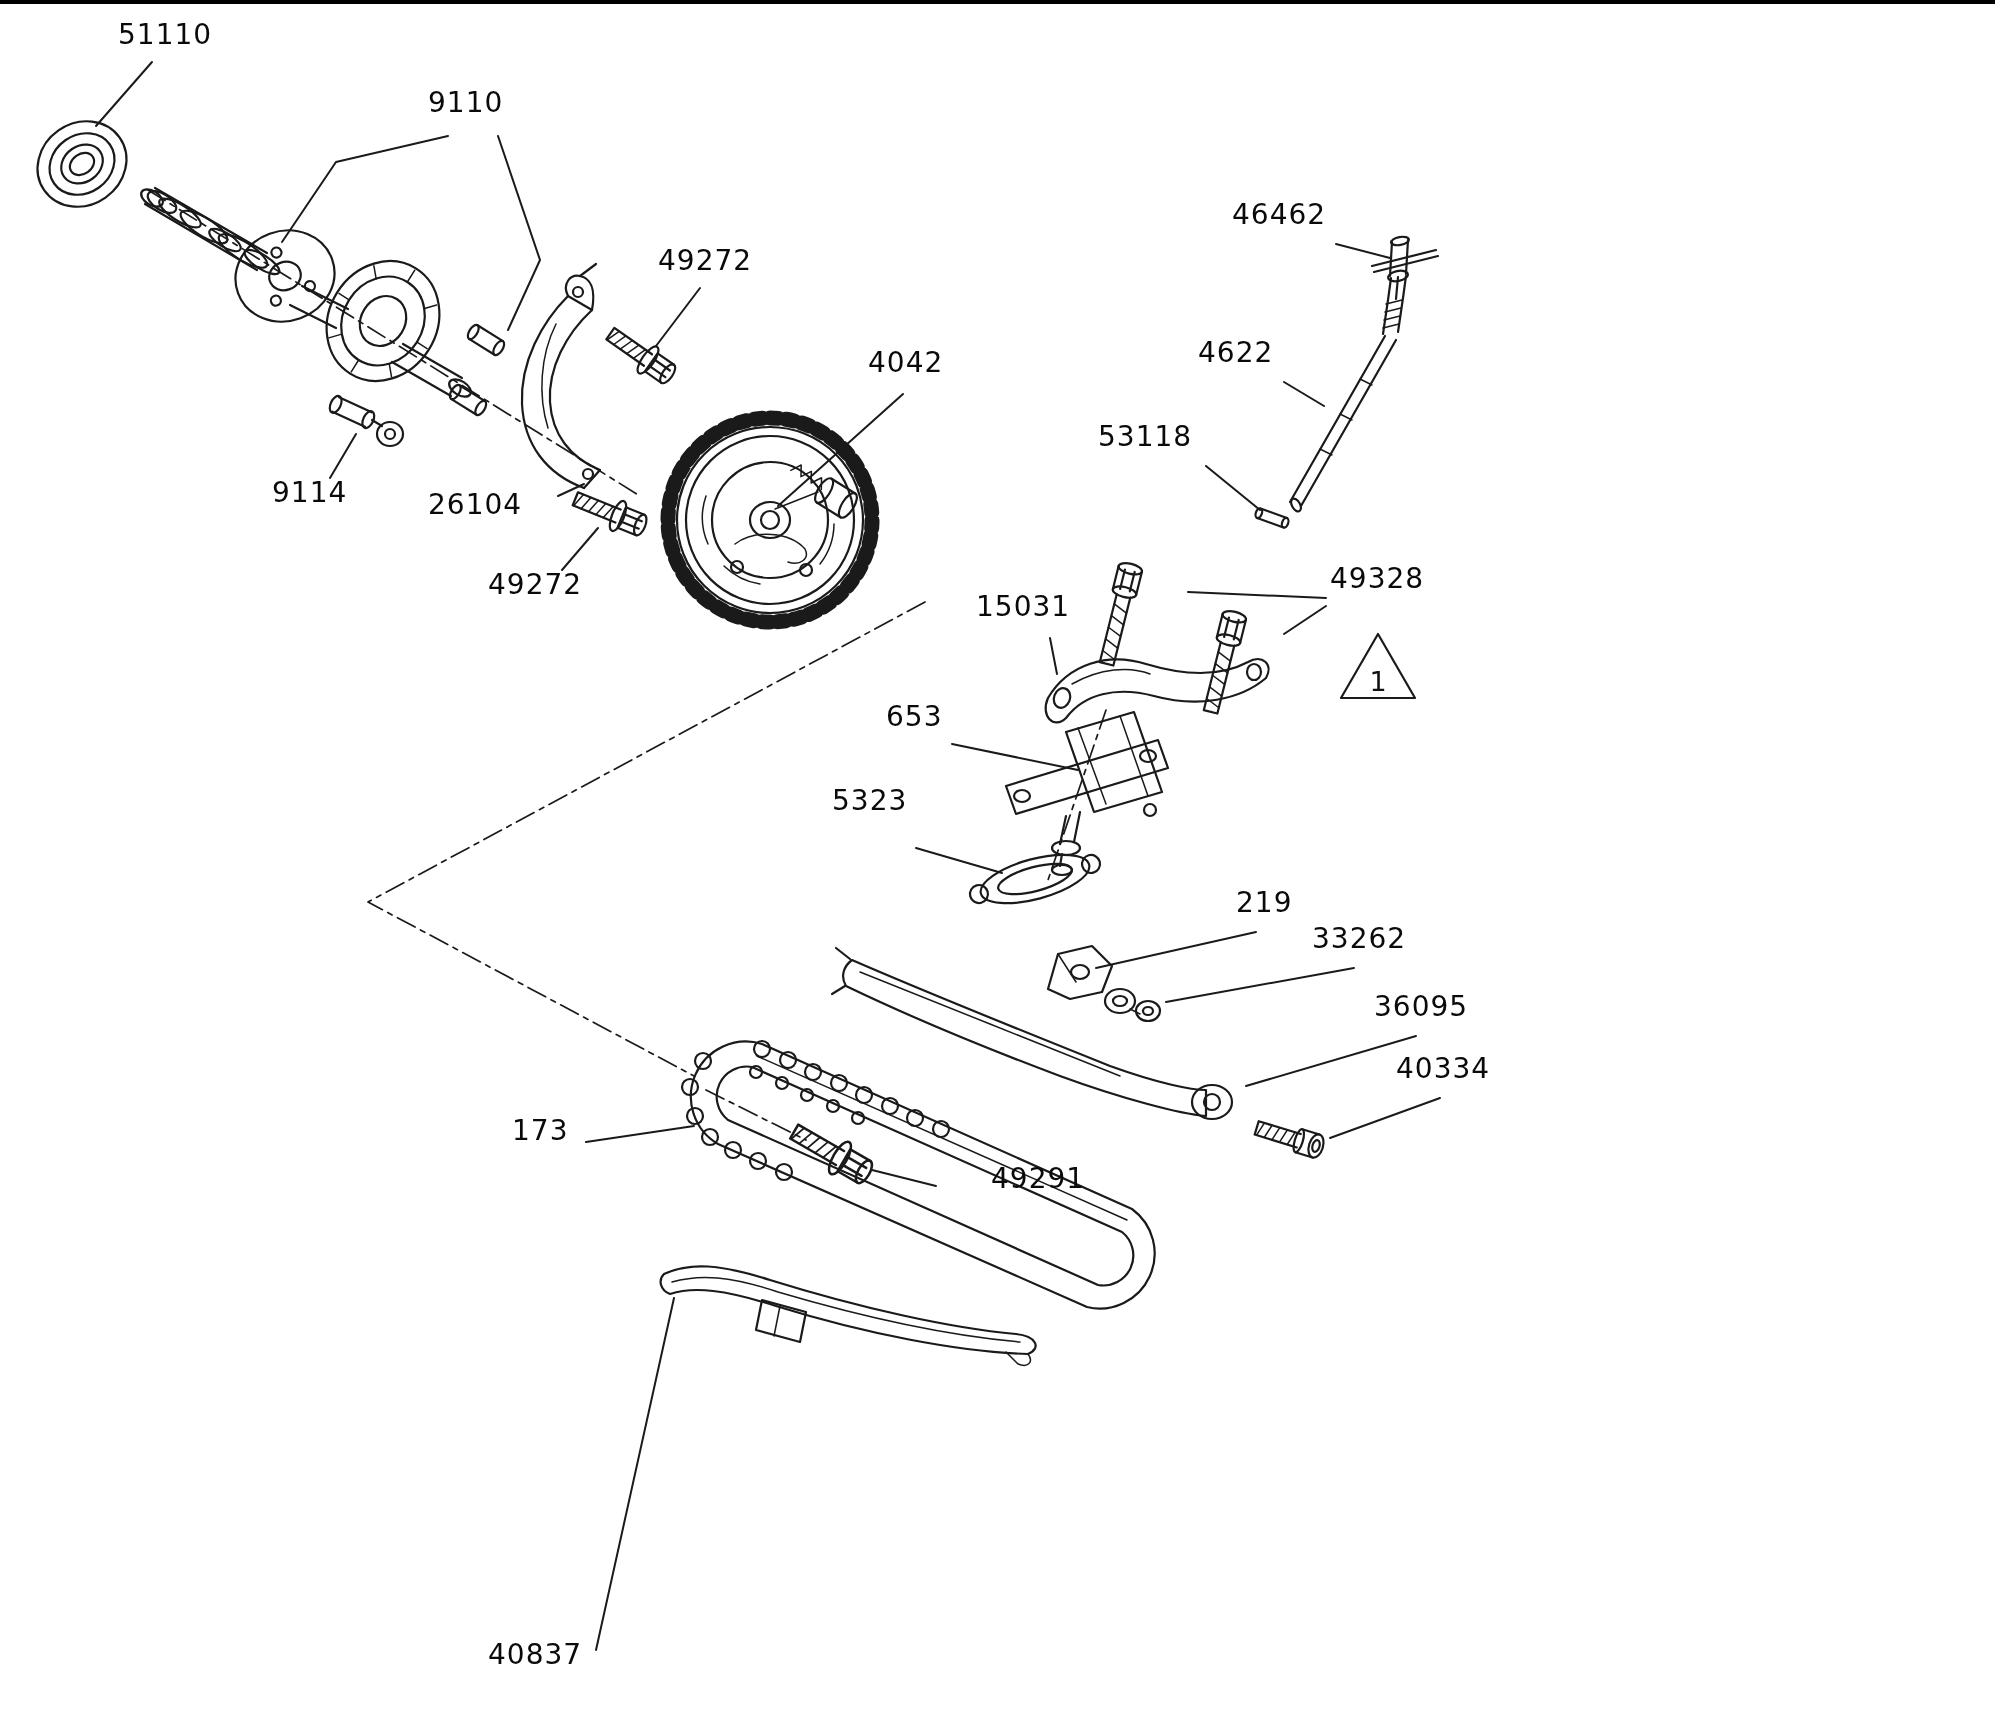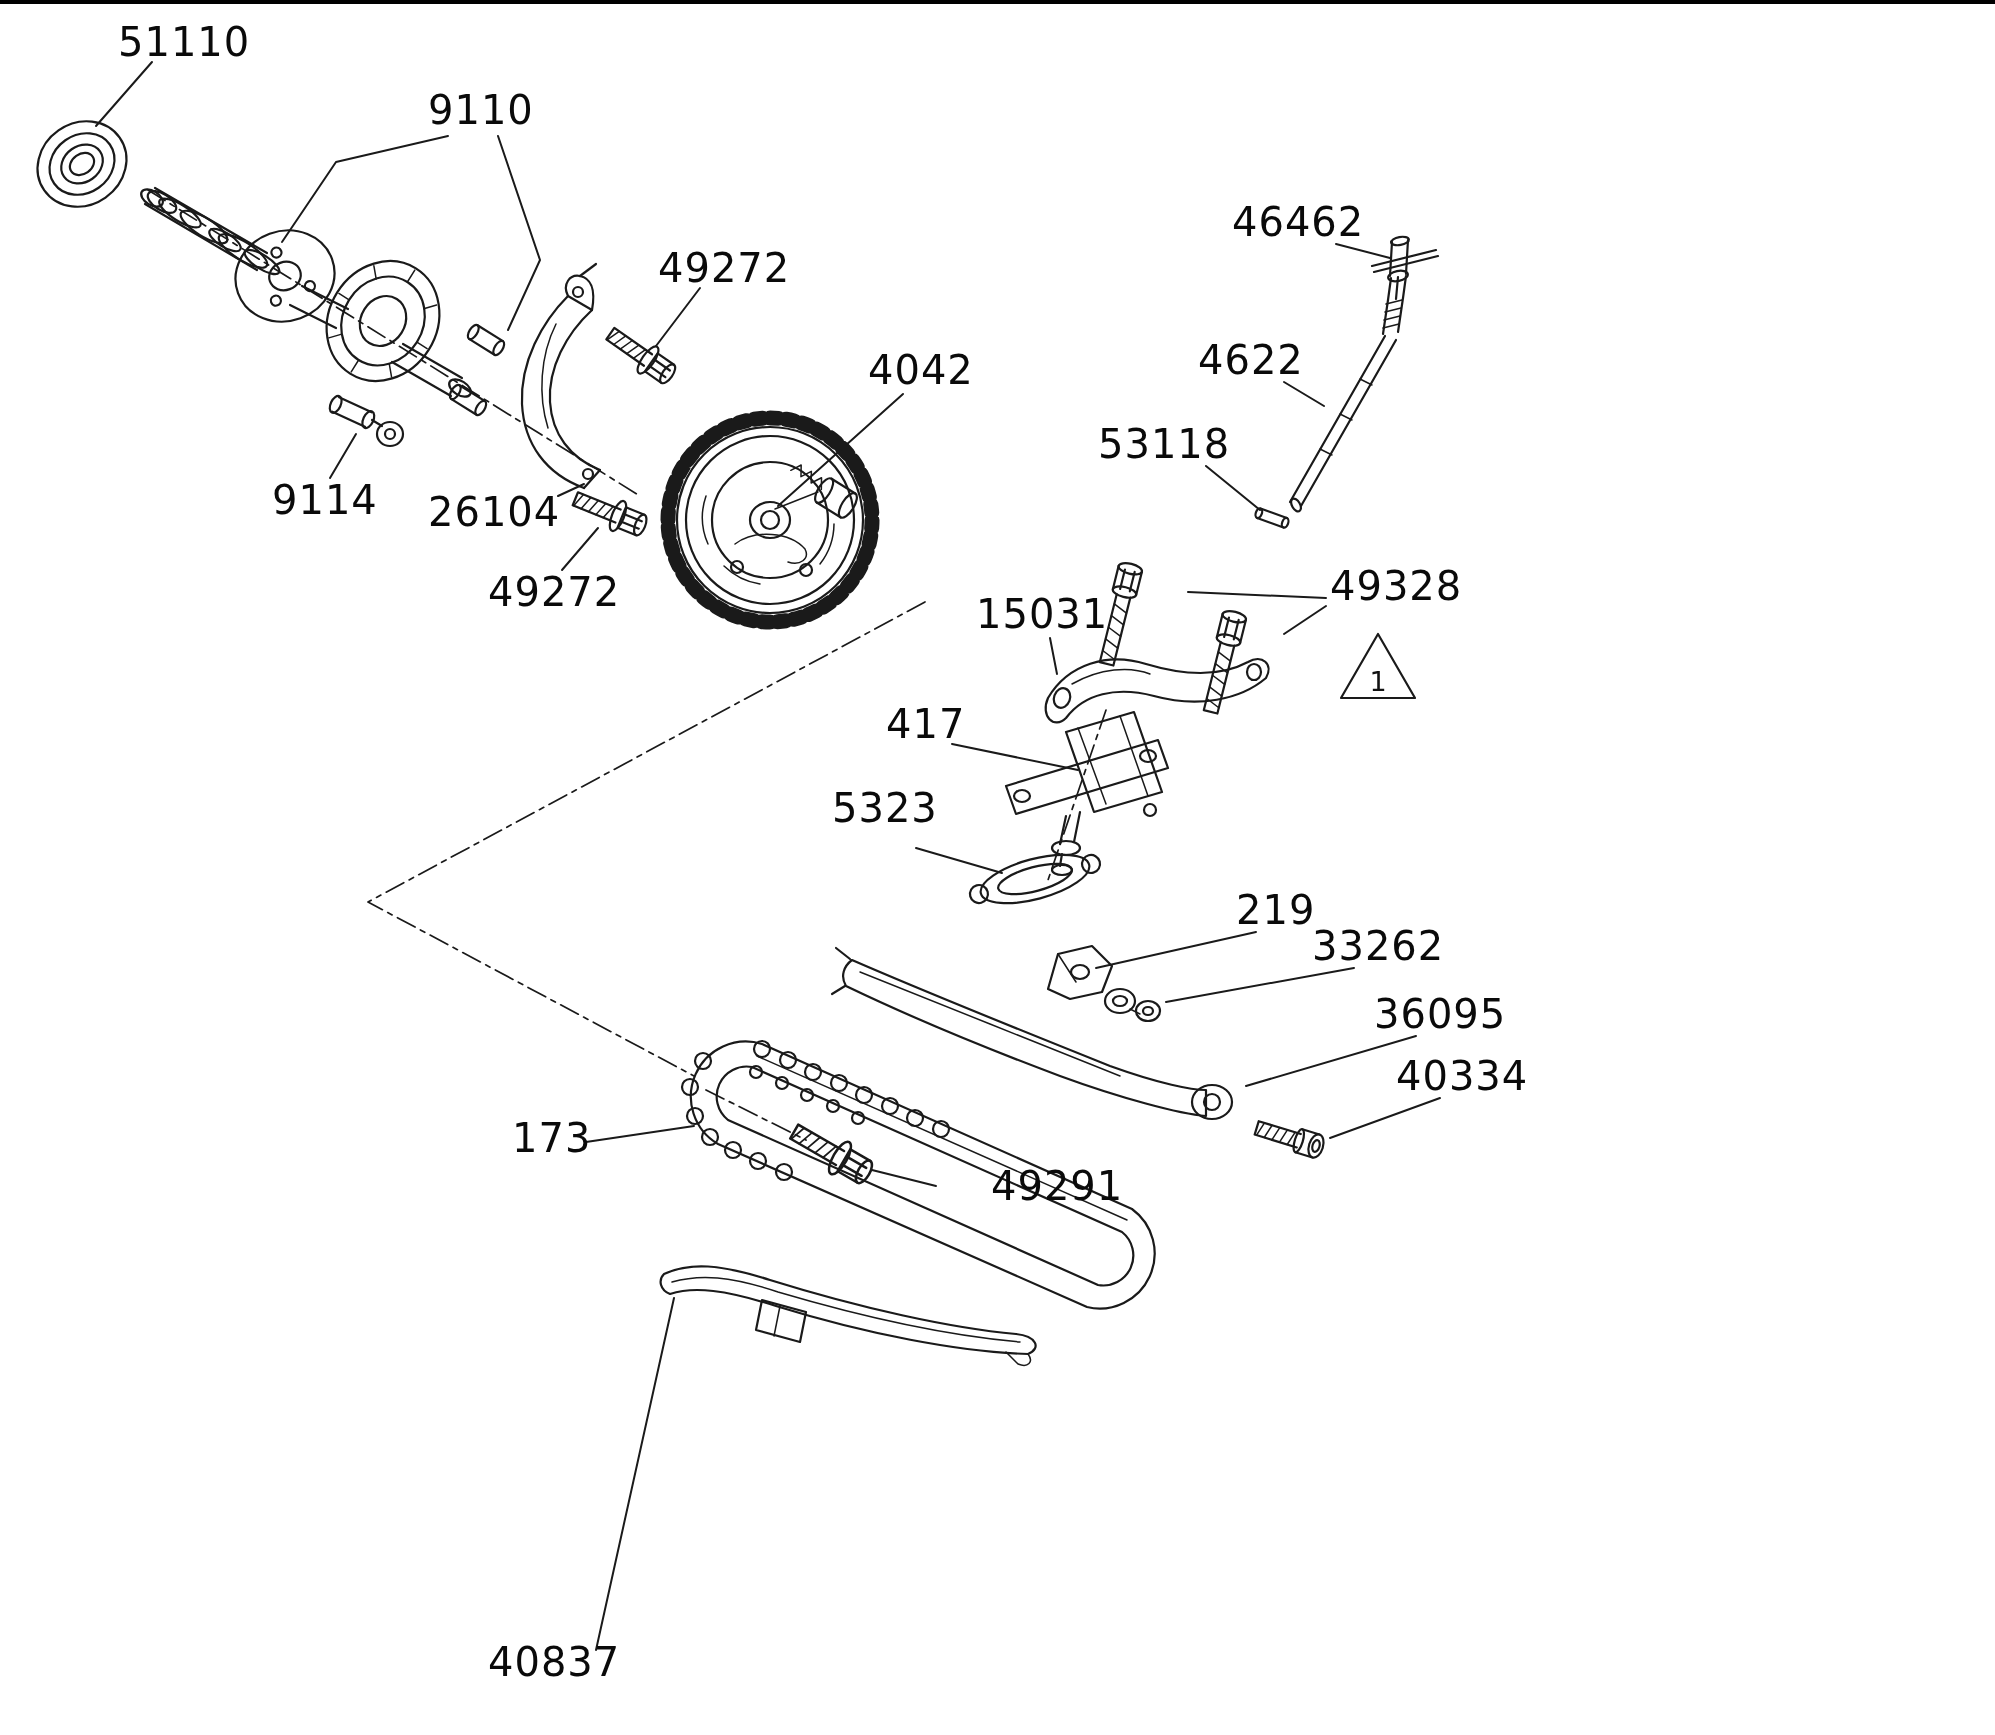--- a/index.html
+++ b/index.html
@@ -6,21 +6,21 @@
   html, body { width:1995px; height:1735px; overflow:hidden; background:#ffffff; }
   body { font-family:"DejaVu Sans","Liberation Sans",sans-serif; }
   .canvas { position:relative; width:1995px; height:1735px; background:#ffffff; border-top:4px solid #000; }
   svg.art { position:absolute; left:0; top:0; width:1995px; height:1735px; }
   .ink { stroke:#1a1a1a; fill:none; stroke-width:2.2; stroke-linecap:round; stroke-linejoin:round; }
   .ink-thin { stroke-width:1.5; }
   .dashdot { stroke-dasharray:20 6 5 6; stroke-width:1.7; }
   .leader { stroke-width:2; }
   .teeth { stroke:#1a1a1a; fill:none; stroke-width:15; stroke-dasharray:8.5 7.5; }
   .note-num { fill:#111111; stroke:none; font-family:"DejaVu Sans",sans-serif; font-size:27px; text-anchor:middle; }
-  .part-label { position:absolute; font-size:40px; color:#0a0a0a; letter-spacing:1px; white-space:nowrap; line-height:1.1; }
+  .part-label { position:absolute; font-size:28px; color:#0a0a0a; letter-spacing:1px; white-space:nowrap; line-height:1.1; }
 </style>
 </head>
 <body>
 
 <div class="canvas">
 
   <svg class="art" viewBox="0 0 1995 1735" xmlns="http://www.w3.org/2000/svg">
     <defs>
       <g id="hexbolt">
         <path d="M-46,-7 L0,-7 M-46,7 L0,7 M-46,-7 L-46,7"></path>
@@ -306,21 +306,21 @@
 
   <div class="part-label" style="left:118px;top:16px">51110</div>
   <div class="part-label" style="left:428px;top:84px">9110</div>
   <div class="part-label" style="left:658px;top:242px">49272</div>
   <div class="part-label" style="left:868px;top:344px">4042</div>
   <div class="part-label" style="left:1232px;top:196px">46462</div>
   <div class="part-label" style="left:1198px;top:334px">4622</div>
   <div class="part-label" style="left:1098px;top:418px">53118</div>
   <div class="part-label" style="left:1330px;top:560px">49328</div>
   <div class="part-label" style="left:976px;top:588px">15031</div>
-  <div class="part-label" style="left:886px;top:698px">417</div>
+  <div class="part-label" style="left:886px;top:698px">653</div>
   <div class="part-label" style="left:832px;top:782px">5323</div>
   <div class="part-label" style="left:1236px;top:884px">219</div>
   <div class="part-label" style="left:1312px;top:920px">33262</div>
   <div class="part-label" style="left:1374px;top:988px">36095</div>
   <div class="part-label" style="left:1396px;top:1050px">40334</div>
   <div class="part-label" style="left:272px;top:474px">9114</div>
   <div class="part-label" style="left:428px;top:486px">26104</div>
   <div class="part-label" style="left:488px;top:566px">49272</div>
   <div class="part-label" style="left:512px;top:1112px">173</div>
   <div class="part-label" style="left:991px;top:1160px">49291</div>

